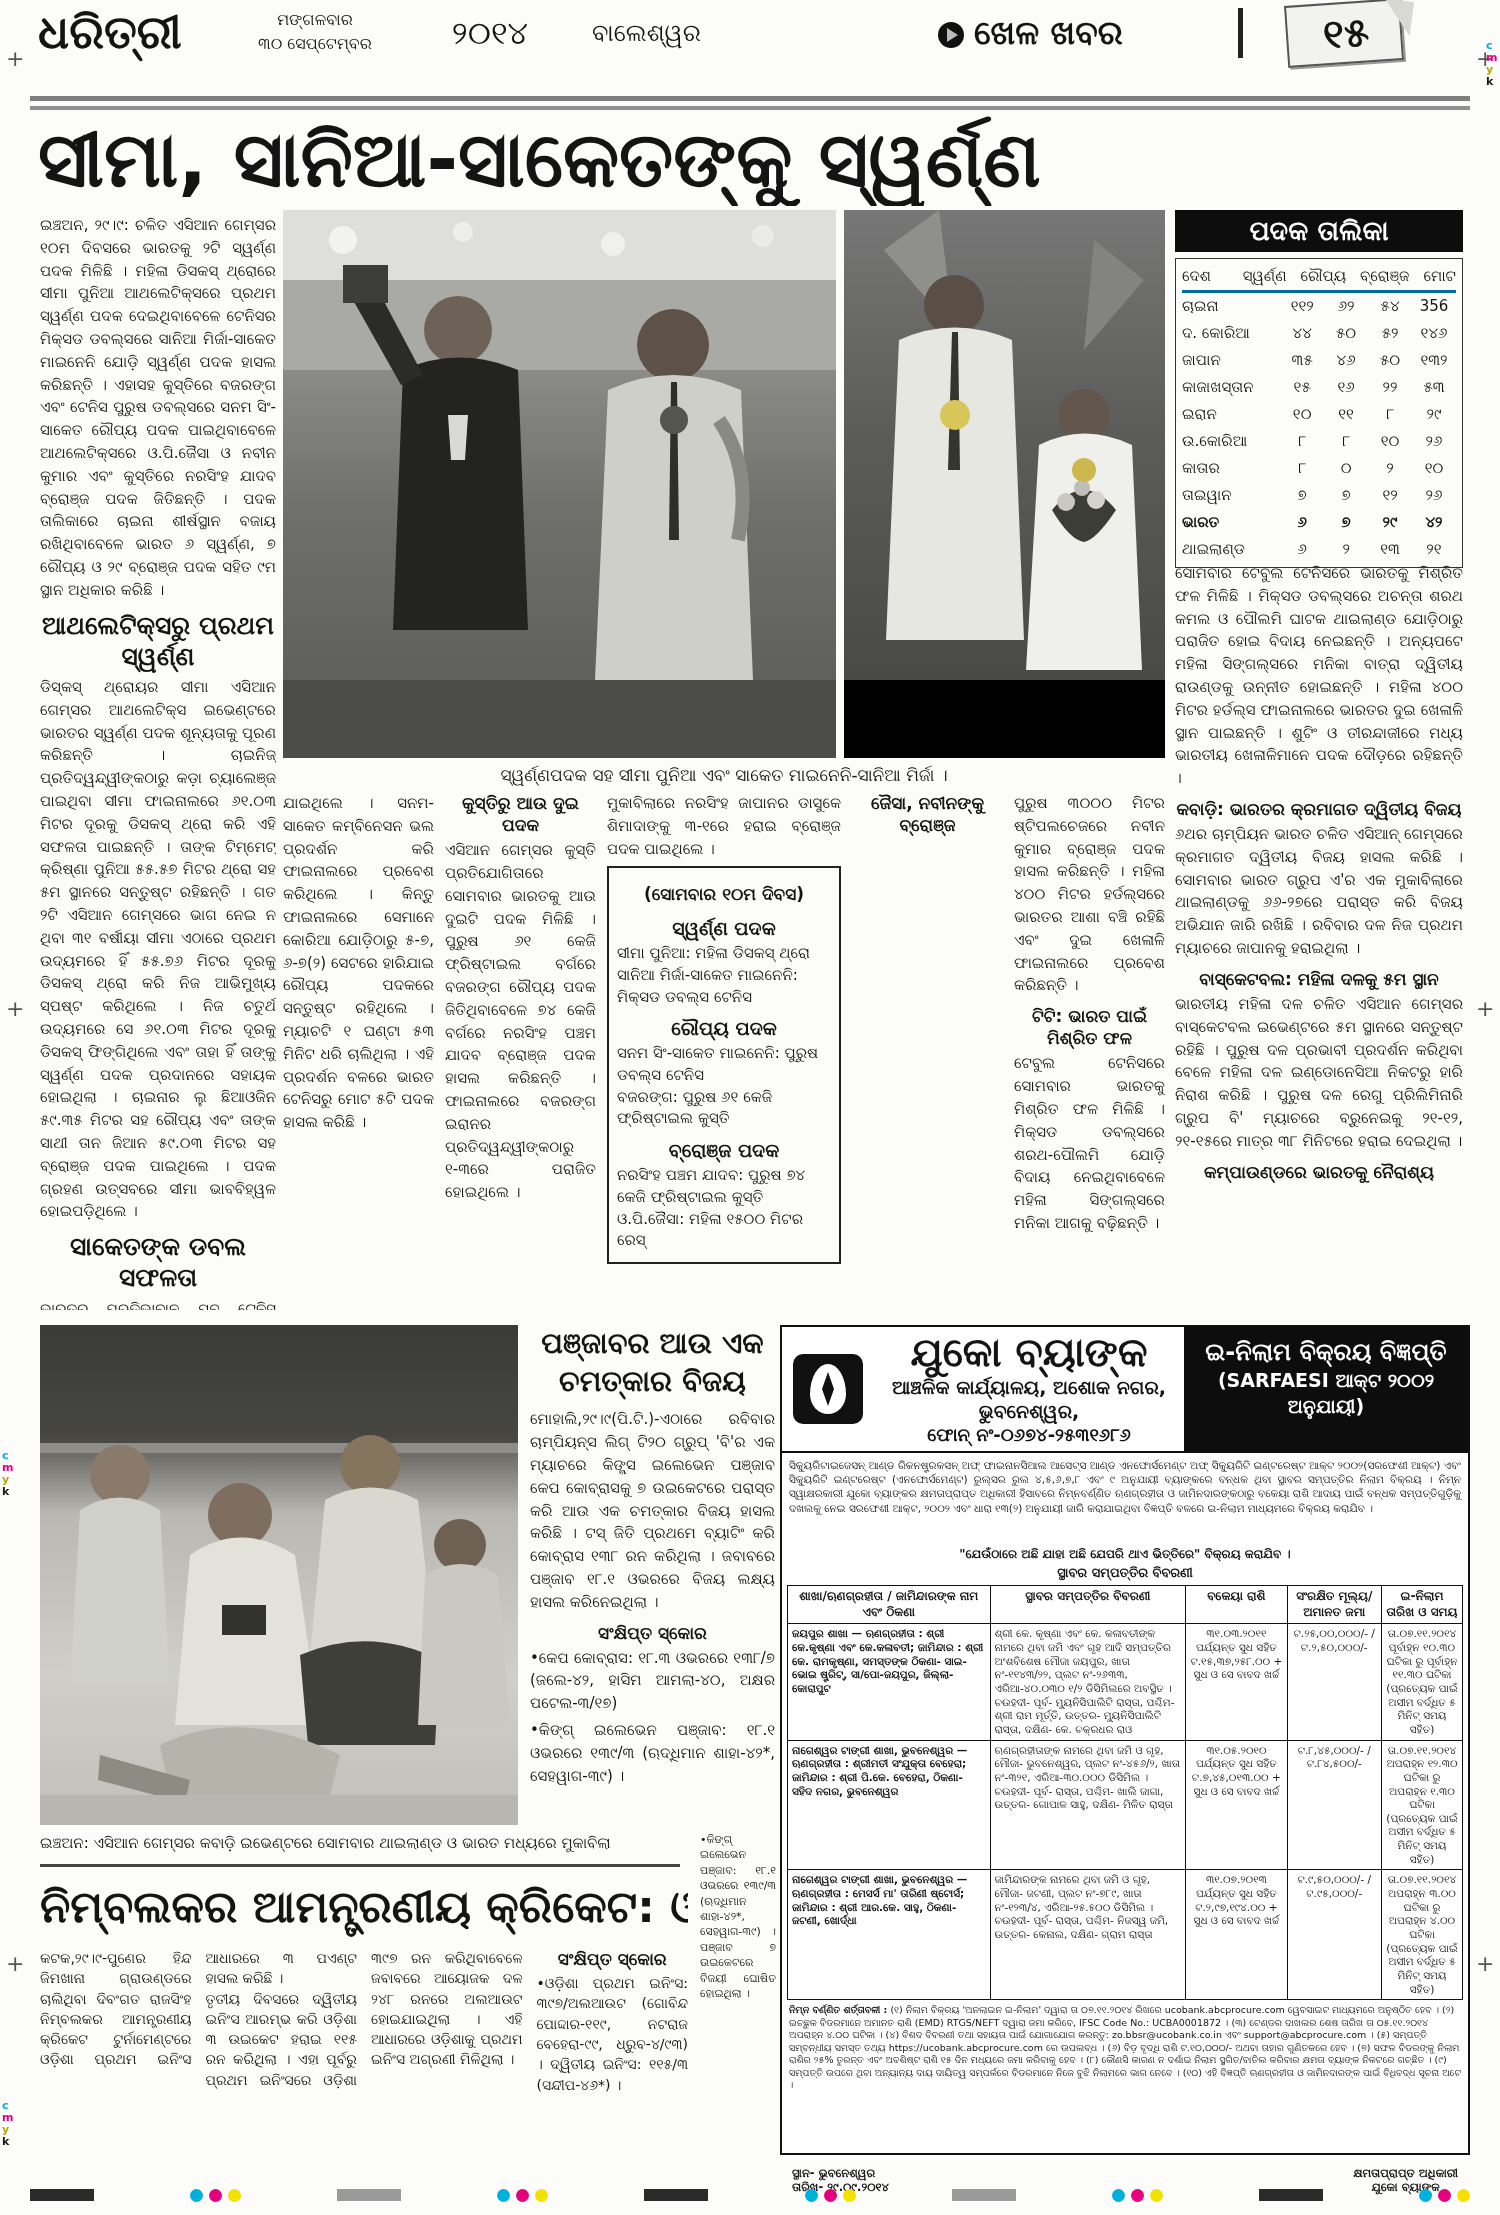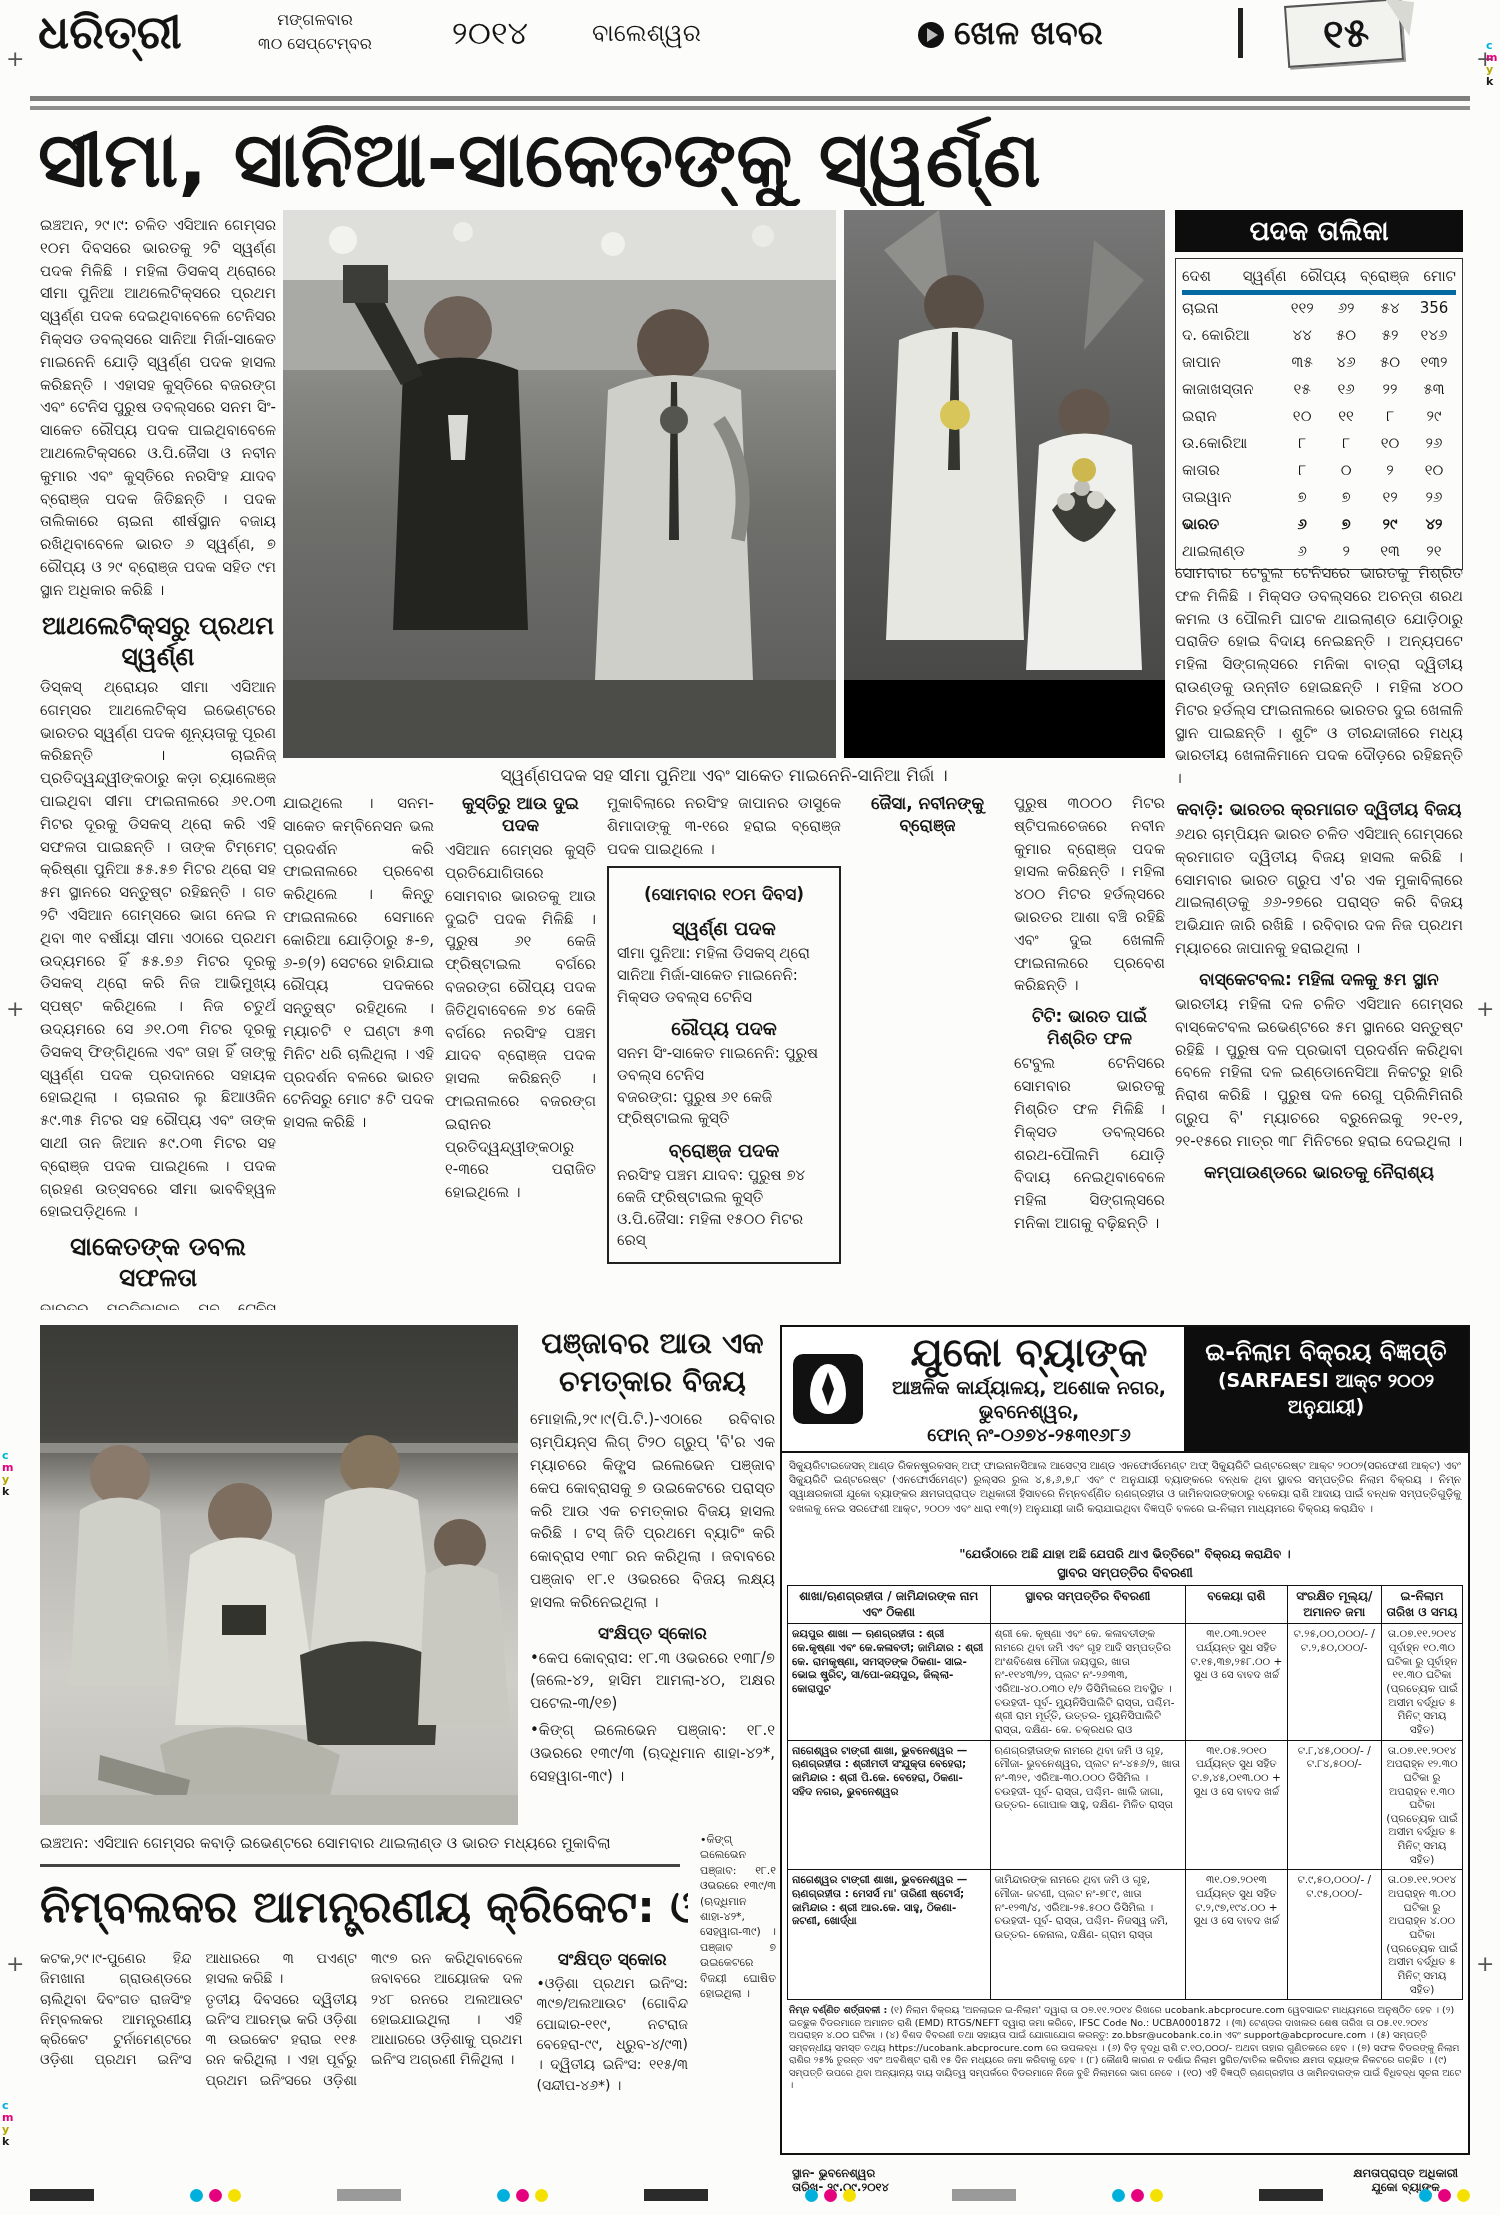--- a/index.html
+++ b/index.html
@@ -13,21 +13,21 @@
   .hide{overflow:hidden;}
   .just{text-align:justify;}
   .ctr{text-align:center;}
   .b{font-weight:bold;}
 
   
   .masthead{left:38px;top:4px;width:210px;height:56px;font-size:46px;font-weight:bold;line-height:56px;white-space:nowrap;}
   .datebox{left:252px;top:8px;width:126px;height:50px;font-size:16px;line-height:24px;text-align:center;}
   .year{left:420px;top:8px;width:140px;height:50px;font-size:32px;line-height:50px;text-align:center;}
   .city{left:592px;top:10px;width:130px;height:46px;font-size:24px;line-height:46px;}
-  .section{left:918px;top:8px;width:300px;height:50px;font-size:33px;font-weight:bold;line-height:50px;white-space:nowrap;}
+  .section{left:938px;top:8px;width:300px;height:50px;font-size:33px;font-weight:bold;line-height:50px;white-space:nowrap;}
   .bullet{display:inline-block;width:26px;height:26px;border-radius:50%;background:#111;position:relative;vertical-align:middle;margin-right:10px;}
   .bullet:after{content:"";position:absolute;left:9px;top:6px;border-left:11px solid #bbb;border-top:7px solid transparent;border-bottom:7px solid transparent;}
   .hdr-divider{left:1238px;top:8px;width:5px;height:50px;background:#222;}
   .pagecurl{left:1268px;top:0px;width:150px;height:66px;}
   .curlA{position:absolute;left:18px;top:2px;width:112px;height:58px;background:#f2f2ef;border:2px solid #555;transform:rotate(-4deg);box-shadow:2px 2px 0 #999;}
   .curlB{position:absolute;left:28px;top:8px;width:100px;height:50px;font-size:40px;font-weight:bold;text-align:center;line-height:50px;transform:rotate(-3deg);}
   .curlFold{position:absolute;right:6px;top:0;width:0;height:0;border-top:34px solid #d9d9d4;border-left:30px solid transparent;transform:rotate(8deg);}
   .rule1{left:30px;top:96px;width:1440px;height:5px;background:#7f7f7f;}
   .rule2{left:30px;top:106px;width:1440px;height:4px;background:#8f8f8f;}
 
@@ -47,21 +47,21 @@
   .photo svg{display:block;width:100%;height:100%;}
   .mainCaption{left:283px;top:762px;width:882px;height:26px;font-size:17px;line-height:26px;text-align:center;white-space:nowrap;}
 
   
   .mtable{left:1175px;top:210px;width:288px;}
   .mtitle{background:#0d0d0d;color:#fff;font-size:27px;font-weight:bold;text-align:center;line-height:42px;height:42px;}
   .mgrid{border:1px solid #333;margin-top:6px;padding:4px 6px;}
   .mrow{display:flex;font-size:15px;line-height:27px;border-bottom:0;}
   .mrow .cc{flex:1.9;text-align:left;white-space:nowrap;overflow:hidden;}
   .mrow .cn{flex:0.85;text-align:center;}
-  .mhead{border-bottom:5px solid #0369a1;gap:14px;}
+  .mhead{border-bottom:3px solid #0369a1;gap:14px;}
   .mbold{font-weight:bold;}
 
   .rightcol{left:1175px;top:562px;width:288px;height:748px;}
 
   
   .midband{left:283px;top:792px;width:882px;height:518px;display:flex;gap:11px;}
   .midband .mc{flex:1;overflow:hidden;}
   .midband .mc.wide{flex:1.55;}
 
   .wbox{border:2px solid #222;padding:6px 8px 10px 8px;margin-top:6px;}

